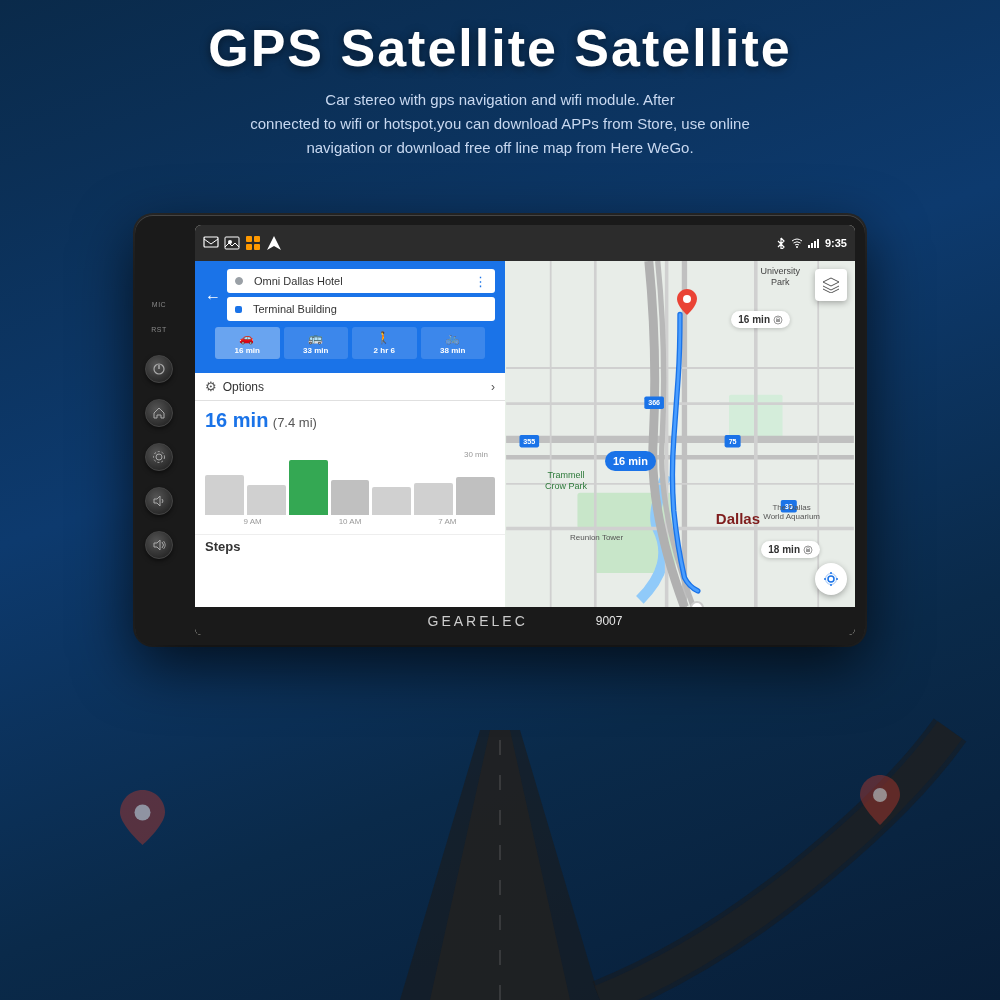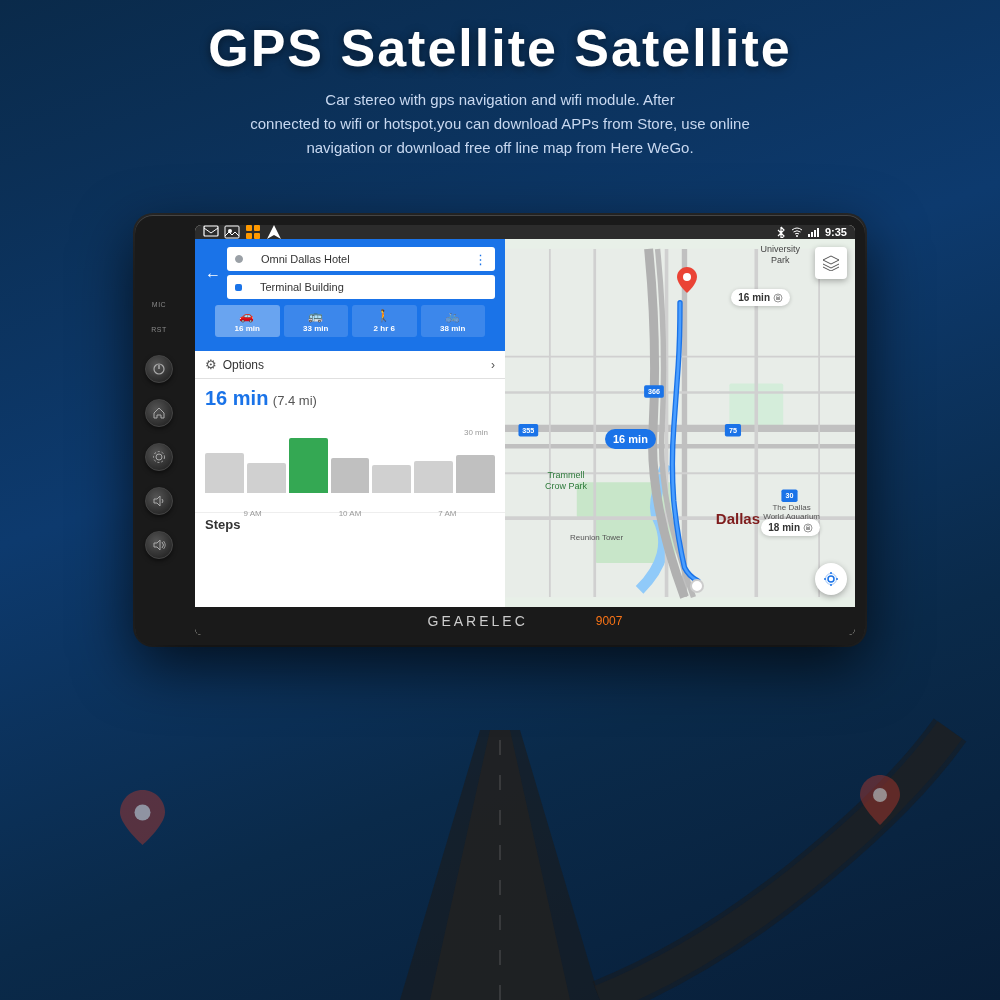--- a/index.html
+++ b/index.html
@@ -124,21 +124,21 @@
       overflow: hidden;
       display: flex;
       flex-direction: column;
       height: 410px;
       position: relative;
     }
 
     
     .screen-topbar {
       background: #2c2c2c;
-      height: 14px;
+      height: 36px;
       display: flex;
       align-items: center;
       padding: 0 8px;
       gap: 6px;
       flex-shrink: 0;
     }
     .topbar-icon { width: 16px; height: 16px; }
     .topbar-icons { display: flex; gap: 5px; align-items: center; }
     .topbar-right {
       margin-left: auto;
@@ -195,21 +195,21 @@
       gap: 4px;
     }
     .loc-field {
       background: #fff;
       border-radius: 3px;
       padding: 4px 8px;
       font-size: 11px;
       color: #333;
       display: flex;
       align-items: center;
-      gap: 18px;
+      gap: 11px;
       height: 24px;
     }
     .loc-dot {
       width: 8px; height: 8px;
       border-radius: 50%;
       flex-shrink: 0;
     }
     .loc-dot-from { background: #9aa0a6; border: 1.5px solid #9aa0a6; }
     .loc-dot-to { background: #1a73e8; }
     .loc-text { flex: 1; font-size: 11px; }
@@ -309,21 +309,21 @@
     .chart-bar {
       flex: 1;
       border-radius: 2px 2px 0 0;
     }
     .chart-bar.gray { background: #d0d0d0; }
     .chart-bar.green { background: #34a853; }
     .chart-bar.gray-med { background: #c0c0c0; }
     .chart-x-labels {
       display: flex;
       justify-content: space-around;
-      margin-top: 16px;
+      margin-top: 2px;
     }
     .chart-x-label { font-size: 8px; color: #999; }
 
     
     .steps-section {
       padding: 4px 10px;
       border-top: 1px solid #eee;
       flex-shrink: 0;
     }
     .steps-label {
@@ -418,21 +418,21 @@
       justify-content: center;
       gap: 40px;
     }
     .brand-name {
       color: #ccc;
       font-size: 14px;
       font-weight: normal;
       letter-spacing: 3px;
     }
     .model-num {
-      color: #f97316;
+      color: #e5e5e5;
       font-size: 12px;
       margin-left: 28px;
     }
 
     
     .red-pin {
       position: absolute;
       width: 20px;
       height: 26px;
     }

